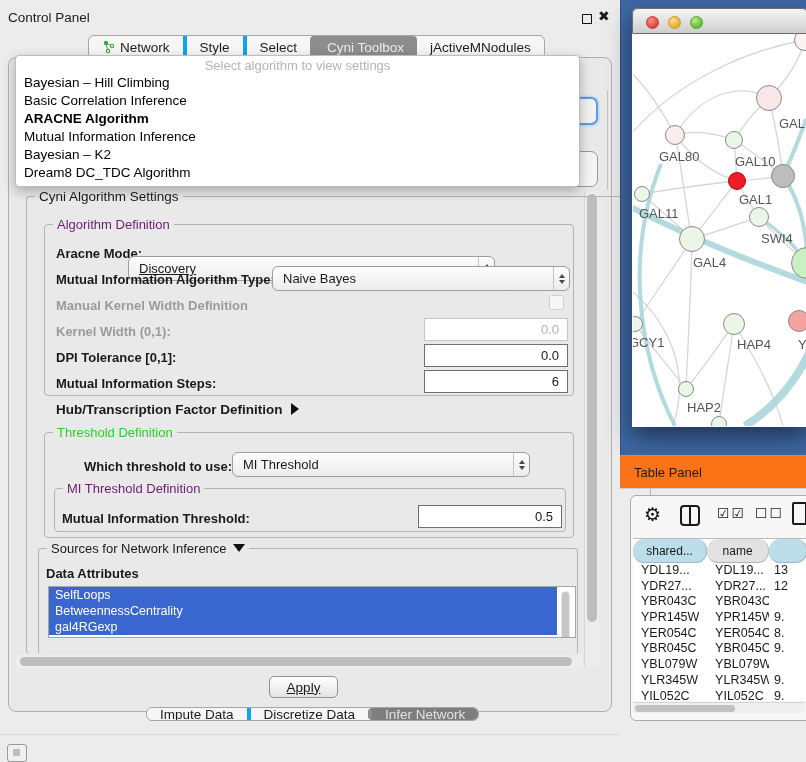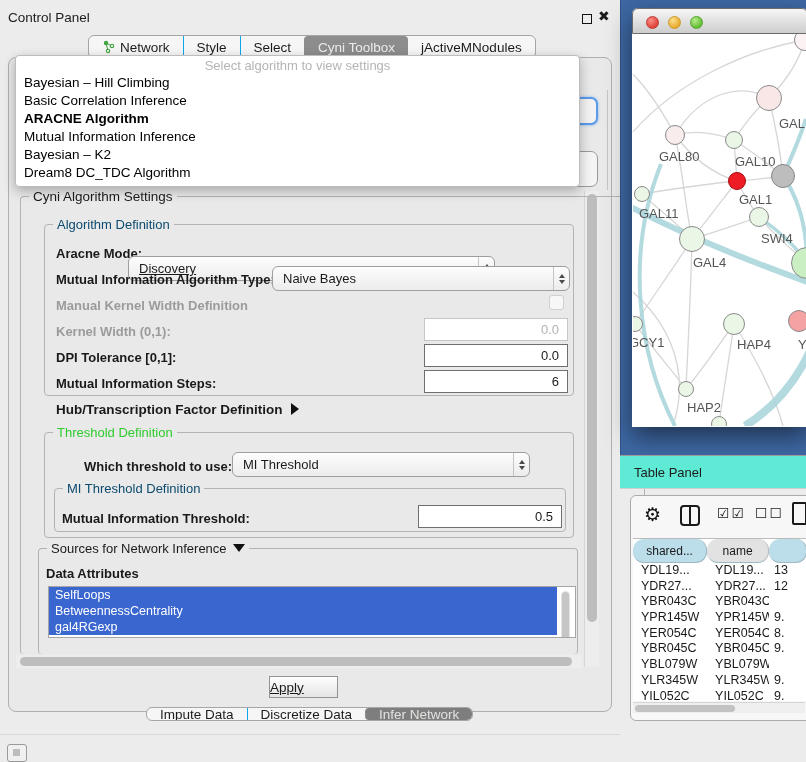--- a/index.html
+++ b/index.html
@@ -14,21 +14,21 @@
   .close-ico { left:598px; top:8px; font-size:14px; font-weight:bold; font-family:"DejaVu Sans",sans-serif; }
 
   .outer-panel { left:8px; top:57px; width:604px; height:655px; background:#E9E9E9;
                  border:1px solid #B0B0B0; border-radius:8px; }
 
   
   .tabbar { display:flex; align-items:stretch; background:#F6F6F6; border:1px solid #A6A6A6;
             border-radius:6px; overflow:hidden; }
   #top-tabs { left:88px; top:35px; height:24px; }
   .tab { display:flex; align-items:center; gap:5px; padding:0 13px; font-size:13.5px;
-         color:#1c1c1c; border-left:1px solid #0ea5e9; cursor:default; }
+         color:#1c1c1c; border-left:4px solid #0ea5e9; cursor:default; }
   .tab:first-child { border-left:none; }
   .tab.active { background:#8D8D8D; color:#ECECEA; border-left-color:#8D8D8D; border-radius:4px; }
   .tab.active + .tab { border-left:none; }
 
   
   .popup { left:15px; top:55px; width:565px; height:132px; background:#FFFFFF;
            border:1px solid #BDBDBD; border-radius:4px; box-shadow:0 4px 12px rgba(0,0,0,0.28);
            z-index:40; overflow:hidden; }
   .popup-prompt { height:18px; text-align:center; color:#B4B4B4; font-size:13px; padding-top:2px; }
   .popup-item { height:18px; line-height:18px; padding-left:8px; font-size:13.5px; color:#000; }
@@ -47,21 +47,21 @@
   .vscroll .thumb { position:absolute; left:2px; top:3px; width:10px; height:428px;
                     background:#BDBDBD; border-radius:6px; }
   .hscroll { left:16px; top:655px; width:566px; height:13px; background:#EDEDED; }
   .hscroll .thumb { position:absolute; left:4px; top:2px; width:552px; height:9px;
                     background:#BDBDBD; border-radius:5px; }
 
   
   .group { border:1px solid #B3B3B3; border-radius:4px; }
   .group-title { position:absolute; top:-8px; left:8px; background:#E9E9E9; padding:0 4px;
                  font-size:13px; white-space:nowrap; }
-  .t-black { color:#1a1a1a; } .t-blue { color:#0c4a6e; } .t-green { color:#2ECC2E; }
+  .t-black { color:#1a1a1a; } .t-blue { color:#701a75; } .t-green { color:#2ECC2E; }
 
   .lbl { font-size:13px; font-weight:bold; white-space:nowrap; }
   .lbl.dis { color:#9B9B9B; }
 
   .combo { background:linear-gradient(#FDFDFD,#ECECEC); border:1px solid #9E9E9E;
            border-radius:6px; display:flex; align-items:center; font-size:13px; }
   .combo .ctext { flex:1; padding-left:10px; }
   .stepper { width:16px; display:flex; flex-direction:column; align-items:center; gap:2px;
              border-left:1px solid #C4C4C4; align-self:stretch; justify-content:center; }
   .tri-up { width:0; height:0; border-left:3.5px solid transparent; border-right:3.5px solid transparent;
@@ -84,22 +84,22 @@
 
   
   .attr-list { background:#FFF; border:1px solid #A5A5A5; overflow:hidden; }
   .attr-item { height:16px; line-height:16px; background:#3A66D0; color:#FFF; font-size:12.5px;
                padding-left:6px; width:508px; }
   .attr-scroll { position:absolute; right:5px; top:4px; width:9px; height:58px; background:#E4E4E4;
                  border-radius:5px; }
   .attr-scroll .thumb { position:absolute; left:1px; top:1px; width:7px; height:54px;
                         background:#C6C6C6; border-radius:4px; }
 
-  .btn { background:linear-gradient(#FEFEFE,#E4E4E4); border:1px solid #939393; border-radius:0;
-         font-size:13.5px; display:flex; align-items:center; justify-content:flex-start;text-decoration:underline; }
+  .btn { background:linear-gradient(#FEFEFE,#E4E4E4); border:1px solid #939393; border-radius:5px;
+         font-size:13.5px; display:flex; align-items:center; justify-content:center;text-decoration:underline; }
 
   #bottom-tabs { left:146px; top:707px; height:14px; }
   #bottom-tabs .tab.active { background:#7E7E7E; color:#E2E2E0; }
 
   .mini-corner-btn { left:7px; top:744px; width:20px; height:18px; border:1.5px solid #9A9A9A;
                      border-radius:3px; background:#F0F0F0; }
   .mini-corner-btn::after { content:""; position:absolute; left:5px; top:4px; width:7px; height:7px;
                             background:#BDBDBD; }
   .win-bottom-line { left:0; top:734px; width:620px; height:1px; background:#D8D8D8; }
 
@@ -113,21 +113,21 @@
                   border-radius:6px 6px 0 0; }
   .light { position:absolute; top:6.5px; width:13px; height:13px; border-radius:50%; }
   .light.red    { left:13px;  background:radial-gradient(circle at 35% 30%,#FA8E84,#E0443C 70%); border:1px solid #C03A33; }
   .light.yellow { left:35px;  background:radial-gradient(circle at 35% 30%,#FBDE8E,#EAAC2F 70%); border:1px solid #CE9828; }
   .light.green  { left:57px;  background:radial-gradient(circle at 35% 30%,#B8EC8C,#62BE33 70%); border:1px solid #55A32C; }
   .net-canvas { position:absolute; left:1px; top:26px; width:174px; height:392px; background:#FFF;
                 overflow:hidden; }
   .net-node { position:absolute; border-radius:50%; border:1.5px solid #8A8A8A; }
   .net-label { position:absolute; font-size:13px; color:#555; white-space:nowrap; }
 
-  .tablebar { left:620px; top:455px; width:186px; height:34px; background:#5eead4;
+  .tablebar { left:620px; top:455px; width:186px; height:34px; background:#f97316;
               border-top:1px solid #9B9B9B; border-bottom:1px solid #CFCFCF; }
   .tablebar-title { position:absolute; left:14px; top:9px; font-size:13px; color:#1c1c1c; }
 
   .table-panel { left:630px; top:495px; width:200px; height:226px; background:#F7F7F7;
                  border:1px solid #ABABAB; border-radius:6px; }
   .tp-toolbar { position:absolute; left:0; top:6px; width:176px; height:30px; }
   .gear { position:absolute; left:13px; top:1px; font-size:19px; color:#111;
           font-family:"DejaVu Sans",sans-serif; }
   .cols-icon { position:absolute; left:49px; top:3px; width:20px; height:21px;
                border:2px solid #1A1A1A; border-radius:4px; }
@@ -205,21 +205,21 @@
       </div>
   </div>
 
   <div class="abs vscroll">
       <div class="thumb"></div>
     </div>
   <div class="abs hscroll">
       <div class="thumb"></div>
     </div>
 
-  <div class="abs group" style="left:20px; top:196px; width:625px; height:458px; border-bottom:none;">
+  <div class="abs group" style="left:26px; top:196px; width:625px; height:458px; border-bottom:none;">
     <span class="group-title t-black" style="font-size:13.5px;">Cyni Algorithm Settings</span>
   </div>
 
   <div class="abs group" style="left:44px; top:224px; width:530px; height:172px;">
     <span class="group-title t-blue">Algorithm Definition</span>
   </div>
   <div class="abs lbl" style="left:56px; top:246px;">Aracne Mode:</div>
   <div class="abs combo" style="left:128px; top:256px; width:367px; height:25px;text-decoration:underline;">
     <span class="ctext">Discovery</span>
     <span class="stepper">

